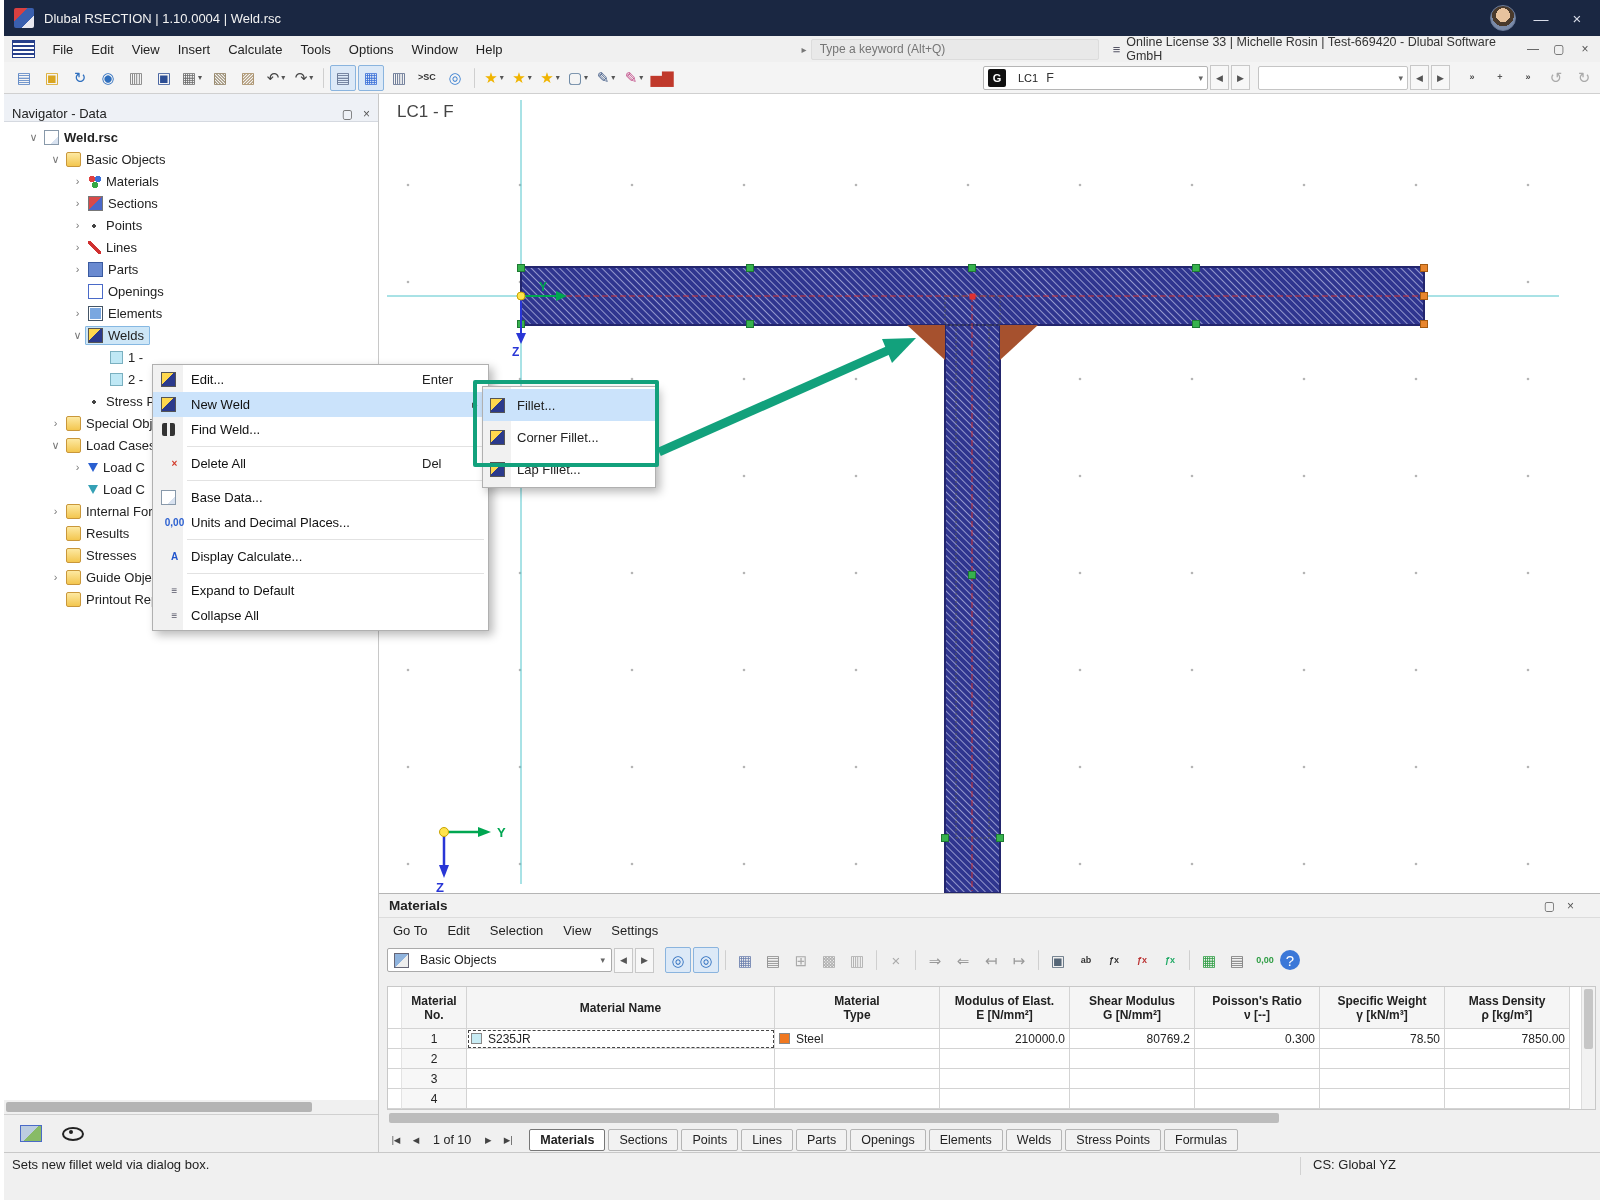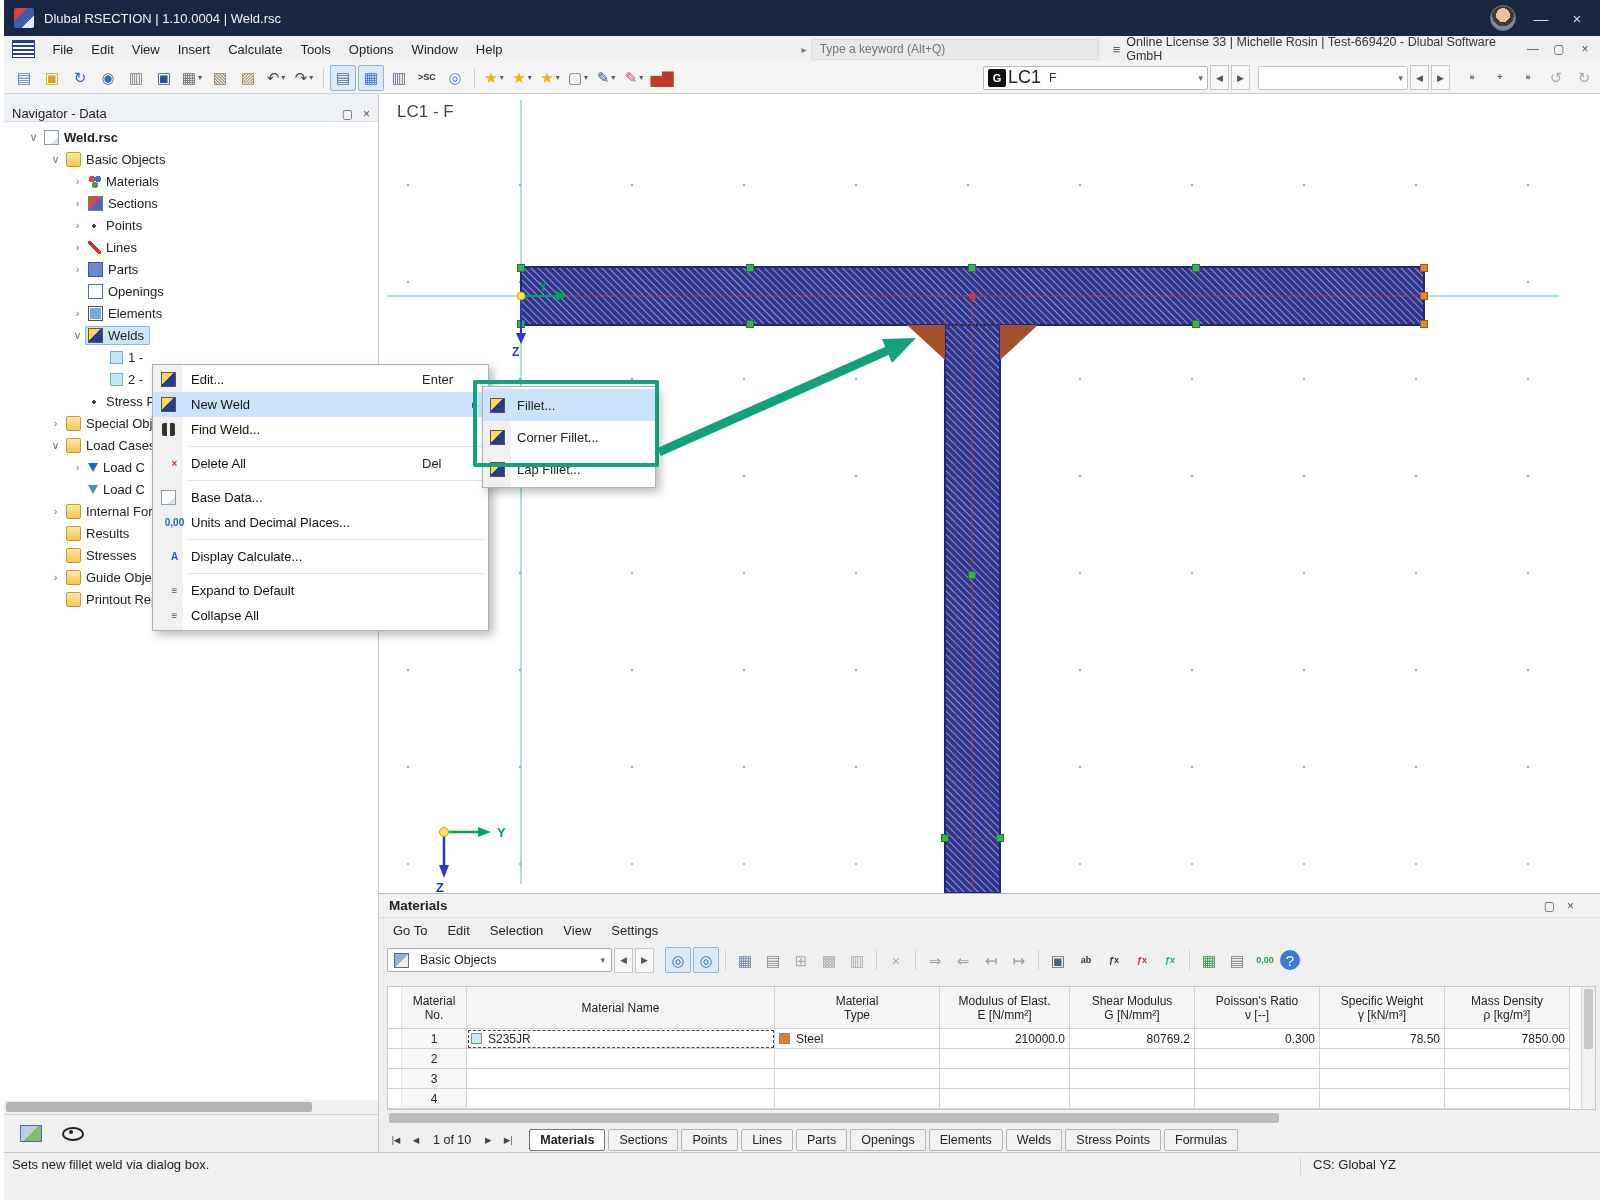--- a/index.html
+++ b/index.html
@@ -35,21 +35,21 @@
   .ticon.active{border-color:#8ab4de;background:#dce9f7;}
   .ticon.help{background:#3b78d8;border-radius:50%;min-width:18px;width:18px;height:18px;}
   .ticon.sep{min-width:1px;width:1px;height:20px;background:#cfcfcf;margin:0 5px;border:none;}
   .tg{font-size:15px;line-height:1;}
   .tg.txt{font-size:9px;font-weight:bold;}
   .dd{display:none;font-size:8px;color:#555;margin-left:2px;}
   .dd.show{display:inline;}
   .tb-spacer{flex:1;}
   .lc-combo{display:flex;align-items:center;height:24px;background:#fff;border:1px solid #b5b5b5;border-radius:2px;width:225px;padding:0 4px;box-sizing:border-box;}
   .lc-chip{width:18px;height:18px;background:#101010;color:#fff;font-weight:bold;font-size:11px;display:flex;align-items:center;justify-content:center;border-radius:2px;}
-  .lc-value{margin:0 8px 0 2px;font-size:18px;}
+  .lc-value{margin:0 8px 0 12px;font-size:11px;}
   .lc-name{font-size:12.5px;color:#333;}
   .lc-caret{margin-left:auto;font-size:9px;color:#666;}
   .combo-empty{width:150px;height:24px;background:#fff;border:1px solid #c5c5c5;border-radius:2px;display:flex;align-items:center;box-sizing:border-box;padding:0 4px;margin-left:8px;}
   .nav-arrow{width:17px;height:23px;border:1px solid #c8c8c8;background:#f7f7f7;color:#555;font-size:9px;display:flex;align-items:center;justify-content:center;margin-left:2px;}
 
   
   .navigator{position:absolute;left:0;top:94px;width:375px;height:1058px;background:#fafafa;border-right:1px solid #c8c8c8;box-sizing:border-box;}
   .nav-header{position:absolute;left:0;top:0;width:100%;height:28px;background:#eef1f6;border-bottom:1px solid #d5d9e0;display:flex;align-items:flex-end;padding:0 8px;box-sizing:border-box;}
   .nav-title{font-size:13px;color:#222;}
   .nav-hbtns{margin-left:auto;display:flex;gap:10px;color:#555;font-size:12px;}
@@ -94,21 +94,21 @@
   .mhbtns{margin-left:auto;display:flex;gap:12px;color:#555;font-size:12px;padding-right:20px;}
   .mmenu{position:absolute;left:0;top:24px;width:100%;height:24px;display:flex;align-items:center;padding-left:4px;}
   .mm-item{padding:0 10px;font-size:13px;}
   .mtoolbar{position:absolute;left:0;top:48px;width:100%;height:36px;display:flex;align-items:center;padding-left:8px;box-sizing:border-box;}
   .mcombo{width:225px;height:24px;background:#fff;border:1px solid #aaa;border-radius:2px;display:flex;align-items:center;padding:0 6px;box-sizing:border-box;gap:6px;}
   .mcombo .lbl{font-size:12.5px;}
   .mtable-area{position:absolute;left:8px;top:92px;width:1209px;height:124px;background:#fff;border:1px solid #c8c8c8;box-sizing:border-box;}
   .mthead,.mtrow{display:grid;grid-template-columns:14px 65px 308px 165px 130px 125px 125px 125px 125px;}
   .thc,.tc{border-right:1px solid #d3d3d3;border-bottom:1px solid #d3d3d3;box-sizing:border-box;overflow:hidden;}
   .thc{height:42px;background:#f5f5f5;display:flex;flex-direction:column;align-items:center;justify-content:center;font-size:12px;color:#222;text-align:center;}
-  .thc b{display:block;font-weight:normal;line-height:14px;}
+  .thc b{display:block;font-weight:bold;line-height:14px;}
   .tc{height:20px;font-size:12px;display:flex;align-items:center;padding:0 4px;}
   .tc.gut,.thc.gut{background:#fff;border-right:1px solid #e3e3e3;}
   .tc.no{justify-content:center;background:#f7f7f7;}
   .tc.num{justify-content:flex-end;}
   .tc.focus{outline:1px dashed #444;outline-offset:-2px;}
   .chip{display:none;width:9px;height:9px;border:1px solid #888;margin-right:6px;flex:none;}
   .chip.on{display:inline-block;}
   .vsb{position:absolute;right:0;top:0;width:13px;height:122px;background:#f2f2f2;border-left:1px solid #ddd;}
   .vsb .thumb{position:absolute;left:2px;top:2px;width:9px;height:60px;background:#c6c6c6;border-radius:2px;}
   .hscroll2{position:absolute;left:8px;top:218px;width:1209px;height:12px;background:#f0f0f0;}

